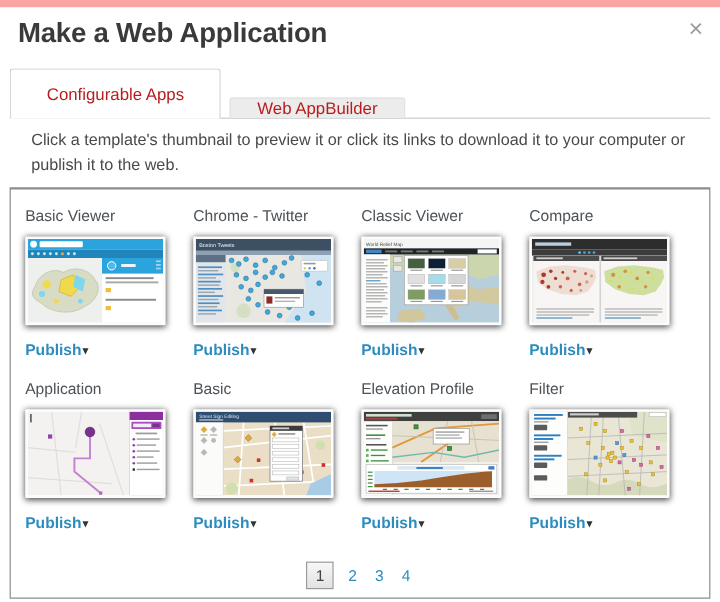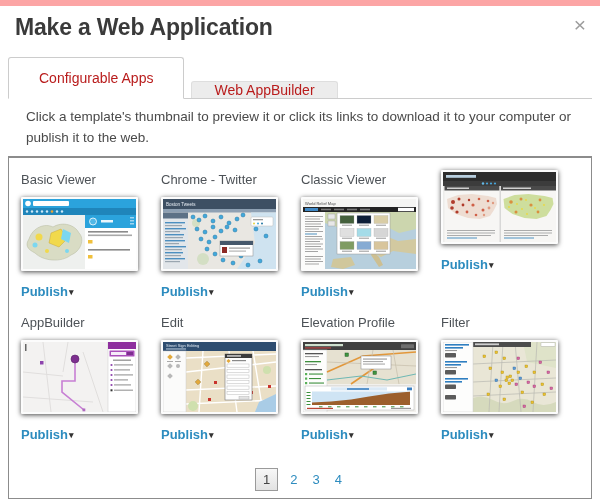--- a/index.html
+++ b/index.html
@@ -227,20 +227,21 @@
               <rect x="39" y="51.7" width="10" height="1"></rect>
                 <rect x="56" y="51.7" width="10" height="1"></rect>
                 <rect x="73" y="51.7" width="10" height="1"></rect>
             </g>
           </svg>
         </div>
         <div><span class="publish"><span>Publish</span><span class="caret">▾</span></span></div>
       </div>
 
       <div class="cell">
+        <div class="cell-title">Compare</div>
         <div class="thumb">
           <svg viewBox="0 0 113 70" preserveAspectRatio="none">
             <rect width="113" height="70" fill="#ededeb"></rect>
             <rect width="113" height="9" fill="#2d2d2d"></rect>
             <rect x="3" y="3" width="30" height="2.8" fill="#b9cfdf"></rect>
             <rect y="9" width="113" height="5" fill="#3c3c3c"></rect>
             <circle cx="40" cy="11.5" r="1.2" fill="#65b9e6"></circle>
               <circle cx="44" cy="11.5" r="1.1" fill="#49a5d9"></circle>
             <circle cx="48" cy="11.5" r="1.1" fill="#49a5d9"></circle>
               <circle cx="52" cy="11.5" r="1.1" fill="#49a5d9"></circle>
@@ -300,21 +301,21 @@
                 <rect x="61" y="63" width="44" height="1"></rect>
                 <rect x="61" y="65.5" width="30" height="1" fill="#4d8fc0"></rect>
             </g>
             <rect x="56.7" y="14" width="1" height="56" fill="#cfcfcf"></rect>
           </svg>
         </div>
         <div><span class="publish"><span>Publish</span><span class="caret">▾</span></span></div>
       </div>
 
       <div class="cell">
-        <div class="cell-title">AppBuilder</div>
+        <div class="cell-title">Application</div>
         <div class="thumb">
           <svg viewBox="0 0 113 70" preserveAspectRatio="none">
             <rect width="113" height="70" fill="#f3f2f1"></rect>
             <path d="M0 30 L40 34 M20 0 L28 70 M60 10 L80 70 M0 55 L70 60 M45 0 L40 30" stroke="#e0dedd" stroke-width="1" fill="none"></path>
             <path d="M52 17 L52 39 L39 39 L39 50 L61 68" stroke="#c77fd4" stroke-width="1.6" fill="none"></path>
             <circle cx="52" cy="17" r="4" fill="#7d2f8f" stroke="#5a2168" stroke-width="0.6"></circle>
             <rect x="17" y="19" width="3.5" height="3.5" fill="#8e44ad"></rect>
             <rect x="59.5" y="66.5" width="2.8" height="2.8" fill="#b06ac0"></rect>
             <rect x="2" y="2" width="1.5" height="7" fill="#666"></rect>
             <rect x="85" y="0" width="28" height="70" fill="#fff" stroke="#ccc" stroke-width="0.5"></rect>
@@ -336,21 +337,21 @@
                 <rect x="91" y="42.3" width="17" height="1.2" fill="#9f9f9f"></rect>
               <rect x="87.5" y="47.3" width="2" height="2" fill="#333"></rect>
                 <rect x="91" y="47.6" width="19" height="1.2" fill="#9f9f9f"></rect>
             </g>
           </svg>
         </div>
         <div><span class="publish"><span>Publish</span><span class="caret">▾</span></span></div>
       </div>
 
       <div class="cell">
-        <div class="cell-title">Edit</div>
+        <div class="cell-title">Basic</div>
         <div class="thumb">
           <svg viewBox="0 0 113 70" preserveAspectRatio="none">
             <rect width="113" height="70" fill="#eadfc6"></rect>
             <path d="M23 30 L113 20 M23 48 L113 44 M40 9 L36 70 M66 9 L74 70 M90 9 L100 70 M23 62 L113 58 M23 16 L113 12" stroke="#fff" stroke-width="1.4" fill="none"></path>
             <circle cx="30" cy="64" r="5" fill="#cfe0ae"></circle>
               <circle cx="104" cy="28" r="4" fill="#cfe0ae"></circle>
             <path d="M96 60 L113 52 L113 70 L92 70 Z" fill="#a9cce6"></path>
             <rect width="113" height="9" fill="#2e4d70"></rect>
             <text x="3" y="5" font-size="4" fill="#dfe9f3">Street Sign Editing</text>
             <rect x="3" y="6.3" width="20" height="1.3" fill="#9fb3c8"></rect>

